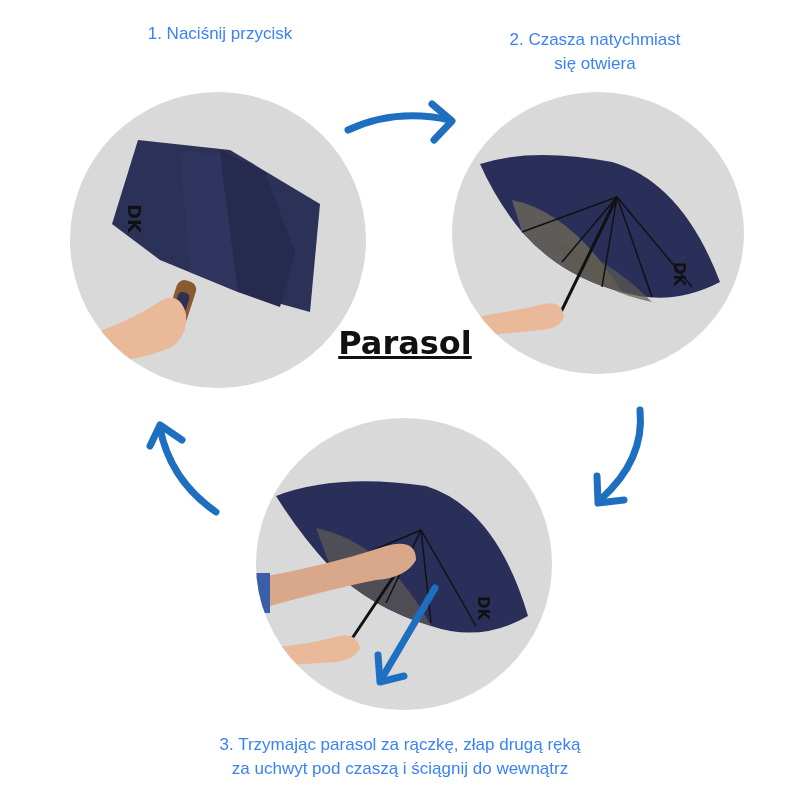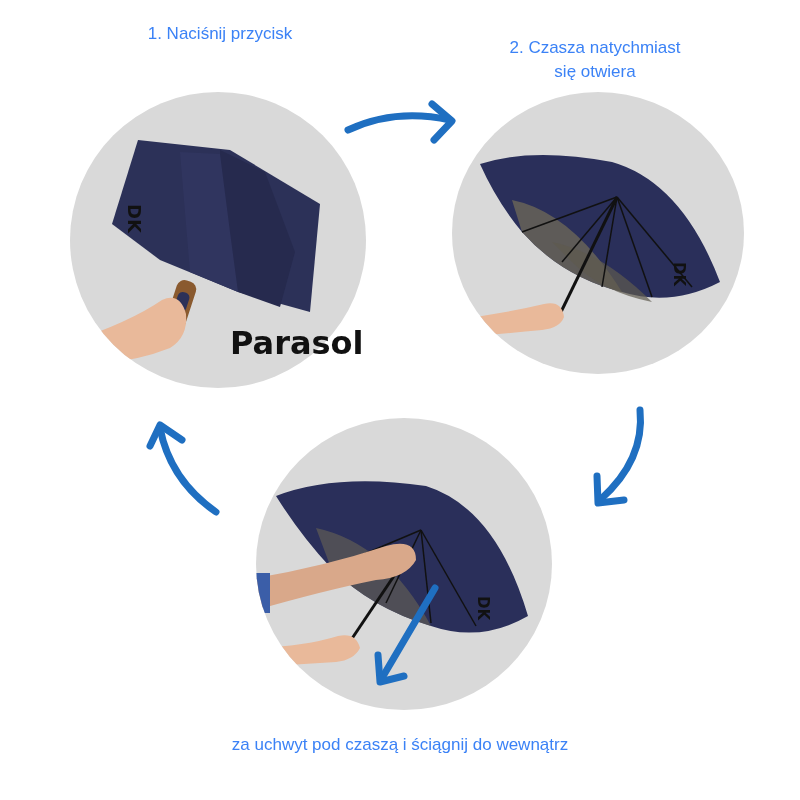--- a/index.html
+++ b/index.html
@@ -1,41 +1,42 @@
 <!DOCTYPE html>
 <html><head>
 <meta charset="utf-8">
 <style>
   html, body { margin:0; padding:0; background:#ffffff; }
   body { width:800px; height:800px; position:relative; overflow:hidden;
          font-family:"Liberation Sans", sans-serif; color:#1a1a1a; }
   .caption { position:absolute; text-align:center; font-size:17px; line-height:24px; color:#3b82f6; }
   .cap1 { left:120px; top:22px; width:200px; }
-  .cap2 { left:475px; top:36px; width:240px; }
+  .cap2 { left:475px; top:28px; width:240px; }
   .cap3 { left:130px; top:733px; width:540px; }
   .circle { position:absolute; border-radius:50%; background:#d9d9d9; overflow:hidden; }
   .c1 { left:70px; top:92px; width:296px; height:296px; }
   .c2 { left:452px; top:92px; width:292px; height:282px; border-radius:50%; }
   .c3 { left:256px; top:418px; width:296px; height:292px; }
-  .title { position:absolute; left:230px; top:322px; width:350px; text-align:left;
+  .title { position:absolute; left:230px; top:322px; width:350px; text-align:center;
            font-family:"DejaVu Sans", sans-serif; font-weight:bold; font-size:32px;
-           line-height:42px; color:#111; }
+           line-height:42px; color:#111;text-decoration:underline; }
   svg { position:absolute; overflow:visible; }
 </style>
 </head>
 <body>
 
 <div class="caption cap1">
   <div>1. Naciśnij przycisk</div>
 </div>
 <div class="caption cap2">
   <div>2. Czasza natychmiast</div>
   <div>się otwiera</div>
 </div>
 <div class="caption cap3">
+  <div>3. Trzymając parasol za rączkę, złap drugą ręką</div>
   <div>za uchwyt pod czaszą i ściągnij do wewnątrz</div>
 </div>
 
 <div class="circle c1">
   <svg width="296" height="296" viewBox="0 0 296 296">
 
     <polygon points="68,48 160,58 250,112 240,220 168,200 90,168 42,132" fill="#2c3158"></polygon>
     <polygon points="150,58 195,80 225,160 210,215 168,200 150,130" fill="#262a4e"></polygon>
     <polygon points="110,60 150,62 160,140 168,200 120,180" fill="#30355f"></polygon>
     <text x="58" y="112" transform="rotate(90 58 112)" font-family="DejaVu Sans, sans-serif" font-size="18" font-weight="bold" fill="#111">DK</text>

